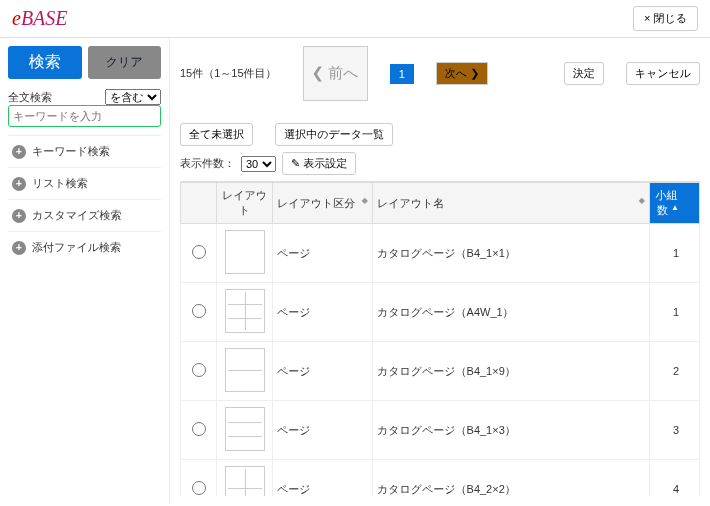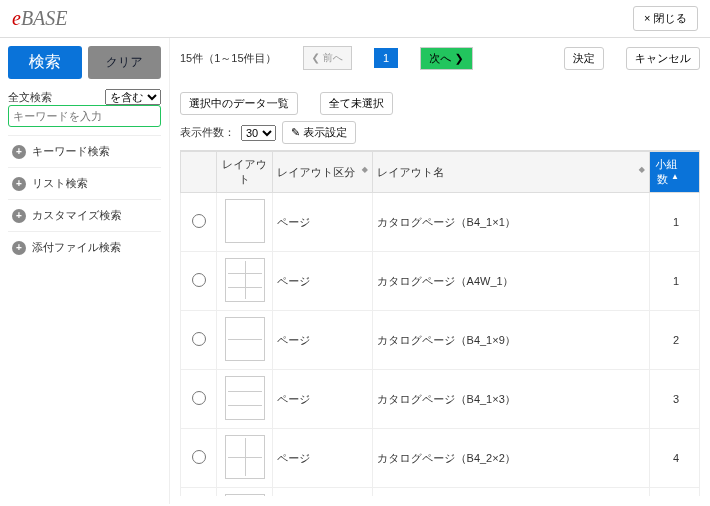--- a/index.html
+++ b/index.html
@@ -1,38 +1,38 @@
 <!DOCTYPE html>
 <html><head>
 <meta charset="utf-8">
 <style>
 * { box-sizing: border-box; margin: 0; padding: 0; }
 body { font-family: "メイリオ", Meiryo, sans-serif; font-size: 12px; color: #333; background: #fff; width: 710px; height: 506px; overflow: hidden; }
 .header { display: flex; justify-content: space-between; align-items: center; padding: 6px 12px; border-bottom: 1px solid #ddd; }
 .logo { font-family: Georgia, serif; font-size: 20px; font-style: italic; }
 .logo .e { color: #c00; font-style: italic; }
-.logo .base { color: #737373; }
+.logo .base { color: #be185d; }
 .close-btn { border: 1px solid #ccc; background: #fff; padding: 4px 10px; border-radius: 3px; font-size: 11px; cursor: pointer; }
 .main { display: flex; height: calc(506px - 40px); }
 .sidebar { width: 170px; padding: 8px; border-right: 1px solid #eee; }
 .btn-row { display: flex; gap: 6px; margin-bottom: 10px; }
 .btn-primary { flex: 1; background: #0a73d9; color: #ffffff; border: none; padding: 6px; border-radius: 3px; font-size: 16px; cursor: pointer; }
 .btn-secondary { flex: 1; background: #888; color: #0f172a; border: none; padding: 6px; border-radius: 3px; font-size: 12px; cursor: pointer; }
 .search-section { margin-bottom: 8px; }
 .search-row { display: flex; align-items: center; justify-content: space-between; font-size: 11px; margin-bottom: 0; }
 .search-row select { font-size: 11px; }
 .search-input { width: 100%; padding: 4px; border: 1px solid #22c55e; border-radius: 3px; font-size: 11px; }
 .acc-item { padding: 8px 4px; border-top: 1px solid #eee; font-size: 11px; display: flex; align-items: center; gap: 6px; cursor: pointer; }
 .acc-icon { width: 14px; height: 14px; border-radius: 50%; background: #888; color: #fff; display: inline-flex; align-items: center; justify-content: center; font-size: 10px; font-weight: bold; }
 .content { flex: 1; padding: 8px 10px; overflow: hidden; display: flex; flex-direction: column; }
 .toolbar1 { display: flex; align-items: center; gap: 22px; margin-bottom: 6px; flex-wrap: wrap; font-size: 11px; }
 .result-count { margin-right: 4px; }
-.pager-btn { border: 1px solid #ccc; background: #f5f5f5; padding: 4px 8px; font-size: 10px; cursor: pointer; color: #999; }
+.pager-btn { border: 1px solid #ccc; background: #f5f5f5; padding: 17px 8px; font-size: 15px; cursor: pointer; color: #999; }
 .pager-num { background: #0a73d9; color: #fff; border: 1px solid #0a73d9; padding: 3px 8px; font-size: 11px; cursor: pointer; }
-.pager-next { border: 1px solid #ccc; background: #22c55e; padding: 3px 8px; font-size: 11px; cursor: pointer; }
+.pager-next { border: 1px solid #ccc; background: #a16207; padding: 3px 8px; font-size: 11px; cursor: pointer; }
 .act-btn { border: 1px solid #ccc; background: #fff; padding: 3px 8px; font-size: 11px; border-radius: 3px; cursor: pointer; }
 .toolbar2 { display: flex; align-items: center; gap: 6px; margin-bottom: 6px; font-size: 11px; }
 .toolbar2 select { font-size: 11px; }
 .table-wrap { flex: 1; overflow-y: auto; border-top: 1px solid #ddd; position: relative; }
 table { width: 100%; border-collapse: collapse; table-layout: fixed; }
 th { background: #f5f5f5; border: 1px solid #ddd; padding: 5px 4px; font-size: 11px; font-weight: normal; text-align: left; position: sticky; top: 0; }
 th.sortable::after { content: "◆"; float: right; color: #999; font-size: 8px; }
 th.small-col { background: #0a73d9; color: #fff; text-align: center; }
 th.small-col::after { content: "▲"; float: right; color: #fff; font-size: 8px; }
 td { border: 1px solid #eee; padding: 6px 4px; font-size: 11px; vertical-align: middle; }
@@ -98,22 +98,22 @@
 
   <div class="content">
     <div class="toolbar1">
       <span class="result-count">15件（1～15件目）</span>
       <button class="pager-btn">❮ <span>前へ</span></button>
       <button class="pager-num">1</button>
       <button class="pager-next"><span>次へ</span> ❯</button>
       <span class="sp"></span>
       <button class="act-btn">決定</button>
       <button class="act-btn">キャンセル</button>
+      <button class="act-btn">全て未選択</button>
       <button class="act-btn">選択中のデータ一覧</button>
-      <button class="act-btn">全て未選択</button>
     </div>
     <div class="toolbar2">
       <span>表示件数：</span>
       <select><option>30</option></select>
       <button class="act-btn">✎ <span>表示設定</span></button>
     </div>
 
     <div class="table-wrap">
       <table>
         <thead>

